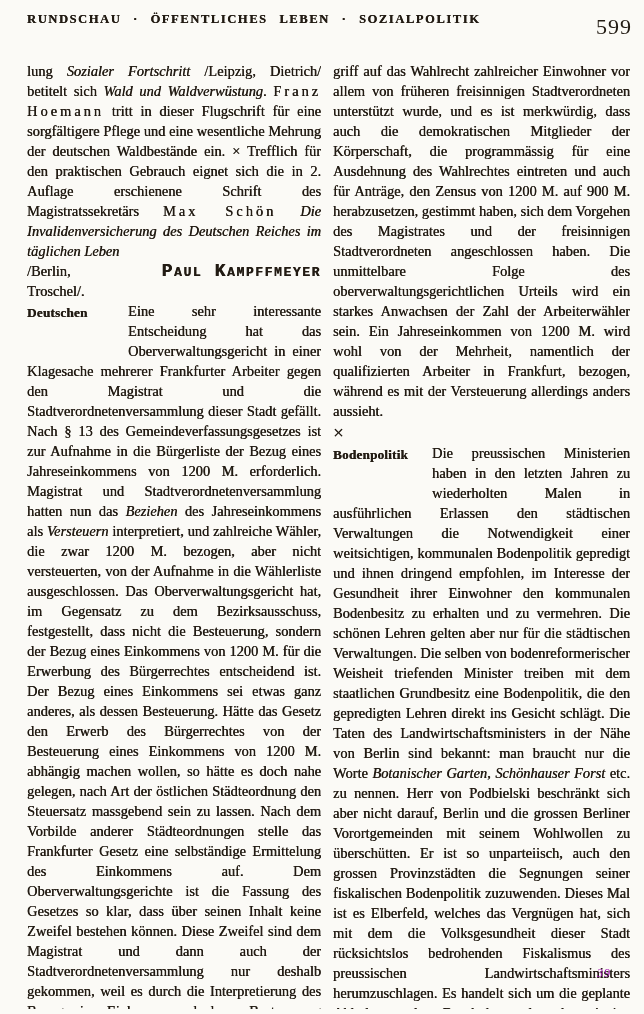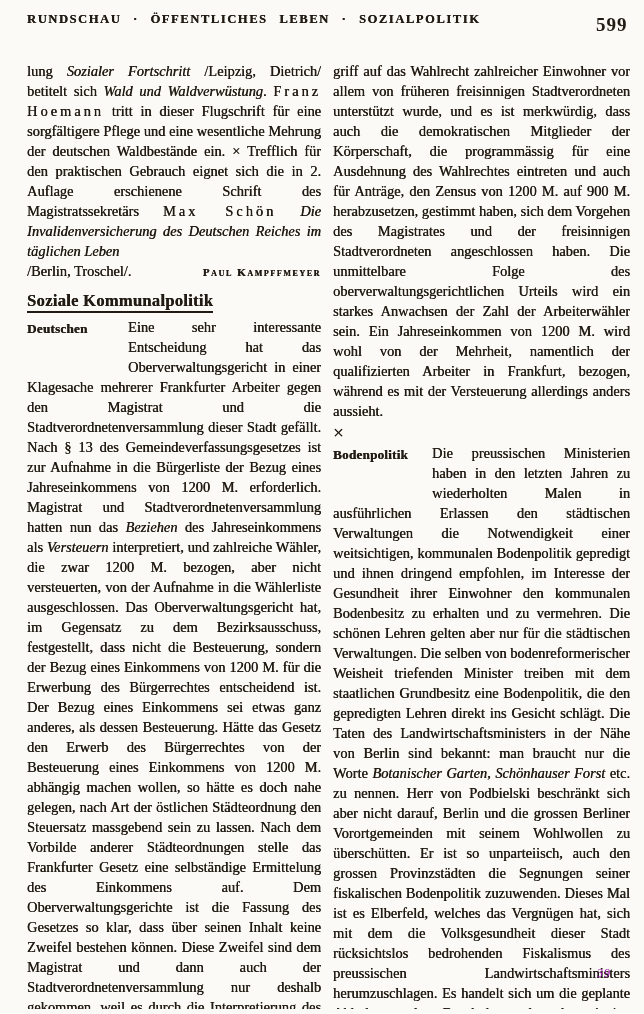--- a/index.html
+++ b/index.html
@@ -17,21 +17,21 @@
   
   .running-head {
     position: absolute; top: 12px; left: 27px;
     font-weight: bold; font-size: 12.5px;
     letter-spacing: 1.6px; word-spacing: 7px;
     white-space: nowrap;
     text-shadow: 0.3px 0 0 currentColor;
   }
   .page-number {
     position: absolute; top: 14px; left: 596px;
-    font-weight: bold; font-size: 19px; letter-spacing: 1px;
+    font-weight: normal; font-size: 22px; letter-spacing: 1px;
   }
 
   
   .col {
     position: absolute; top: 61px;
     text-align: justify;
     font-size: 14.4px; line-height: 20px;
     hyphens: auto; -webkit-hyphens: auto;
     overflow: hidden; height: 948px;
     text-shadow: 0.35px 0 0 currentColor;
@@ -46,23 +46,24 @@
   .seg-spaced { letter-spacing: 3px; }
 
   .byline-line {
     display: flex; justify-content: space-between; align-items: baseline;
     line-height: 20px;
     gap: 41px;
   }
   .byline-author {
     font-variant: small-caps;
     font-weight: bold;
-    font-size: 11px;
+    font-size: 18px;
     letter-spacing: 1.6px;
     white-space: nowrap;
+    font-family: Liberation Mono, monospace;
   }
 
   .section-heading {
     display: inline-block;
     font-weight: bold; font-size: 16.5px; line-height: 21px;
     letter-spacing: 0.3px;
     border-bottom: 2.2px solid #221b13;
     padding-bottom: 0px;
     margin: 8px 0 4px 0;
   }
@@ -99,23 +100,20 @@
 
   <div class="col col-left">
 
     <p class="flow"><span class="seg-normal">lung </span><span class="seg-italic">Sozialer Fortschritt</span><span class="seg-normal"> /Leipzig, Dietrich/ betitelt sich </span><span class="seg-italic">Wald und Waldverwüstung</span><span class="seg-normal">. </span><span class="seg-spaced">Franz Hoemann</span><span class="seg-normal"> tritt in dieser Flugschrift für eine sorgfältigere Pflege und eine wesentliche Mehrung der deutschen Waldbestände ein. × Trefflich für den praktischen Gebrauch eignet sich die in 2. Auflage erschienene Schrift des Magistratssekretärs </span><span class="seg-spaced">Max Schön</span><span class="seg-normal"> </span><span class="seg-italic">Die Invalidenversicherung des Deutschen Reiches im täglichen Leben</span></p>
 
     <div class="byline-line">
       <span>/Berlin, Troschel/.</span>
       <span class="byline-author">Paul Kampffmeyer</span>
     </div>
 
-    <div>
-      <span class="section-heading">Soziale Kommunalpolitik</span>
-    </div>
 
     <div>
       <span class="side-label">Deutschen</span>
       <p class="flow"><span class="seg-normal">Eine sehr interessante Entscheidung hat das Oberverwaltungsgericht in einer Klagesache mehrerer Frankfurter Arbeiter gegen den Magistrat und die Stadtverordnetenversammlung dieser Stadt gefällt. Nach § 13 des Gemeindeverfassungsgesetzes ist zur Aufnahme in die Bürgerliste der Bezug eines Jahreseinkommens von 1200 M. erforderlich. Magistrat und Stadtverordnetenversammlung hatten nun das </span><span class="seg-italic">Beziehen</span><span class="seg-normal"> des Jahreseinkommens als </span><span class="seg-italic">Versteuern</span><span class="seg-normal"> interpretiert, und zahlreiche Wähler, die zwar 1200 M. bezogen, aber nicht versteuerten, von der Aufnahme in die Wählerliste ausgeschlossen. Das Oberverwaltungsgericht hat, im Gegensatz zu dem Bezirksausschuss, festgestellt, dass nicht die Besteuerung, sondern der Bezug eines Einkommens von 1200 M. für die Erwerbung des Bürgerrechtes entscheidend ist. Der Bezug eines Einkommens sei etwas ganz anderes, als dessen Besteuerung. Hätte das Gesetz den Erwerb des Bürgerrechtes von der Besteuerung eines Einkommens von 1200 M. abhängig machen wollen, so hätte es doch nahe gelegen, nach Art der östlichen Städteordnung den Steuersatz massgebend sein zu lassen. Nach dem Vorbilde anderer Städteordnungen stelle das Frankfurter Gesetz eine selbständige Ermittelung des Einkommens auf. Dem Oberverwaltungsgerichte ist die Fassung des Gesetzes so klar, dass über seinen Inhalt keine Zweifel bestehen können. Diese Zweifel sind dem Magistrat und dann auch der Stadtverordnetenversammlung nur deshalb gekommen, weil es durch die Interpretierung des Bezugs eines Einkommens als dessen Besteuerung möglich war, eine ganze Anzahl von Arbeitern vom Bürgerrecht und der Ausübung der Wahlrechte auszuschliessen und dadurch die sozialdemokratische Partei künstlich zu schwächen. Es ist bezeichnend, dass dieser An-</span></p>
     </div>
 
   </div>
 
   <div class="col col-right">
 

